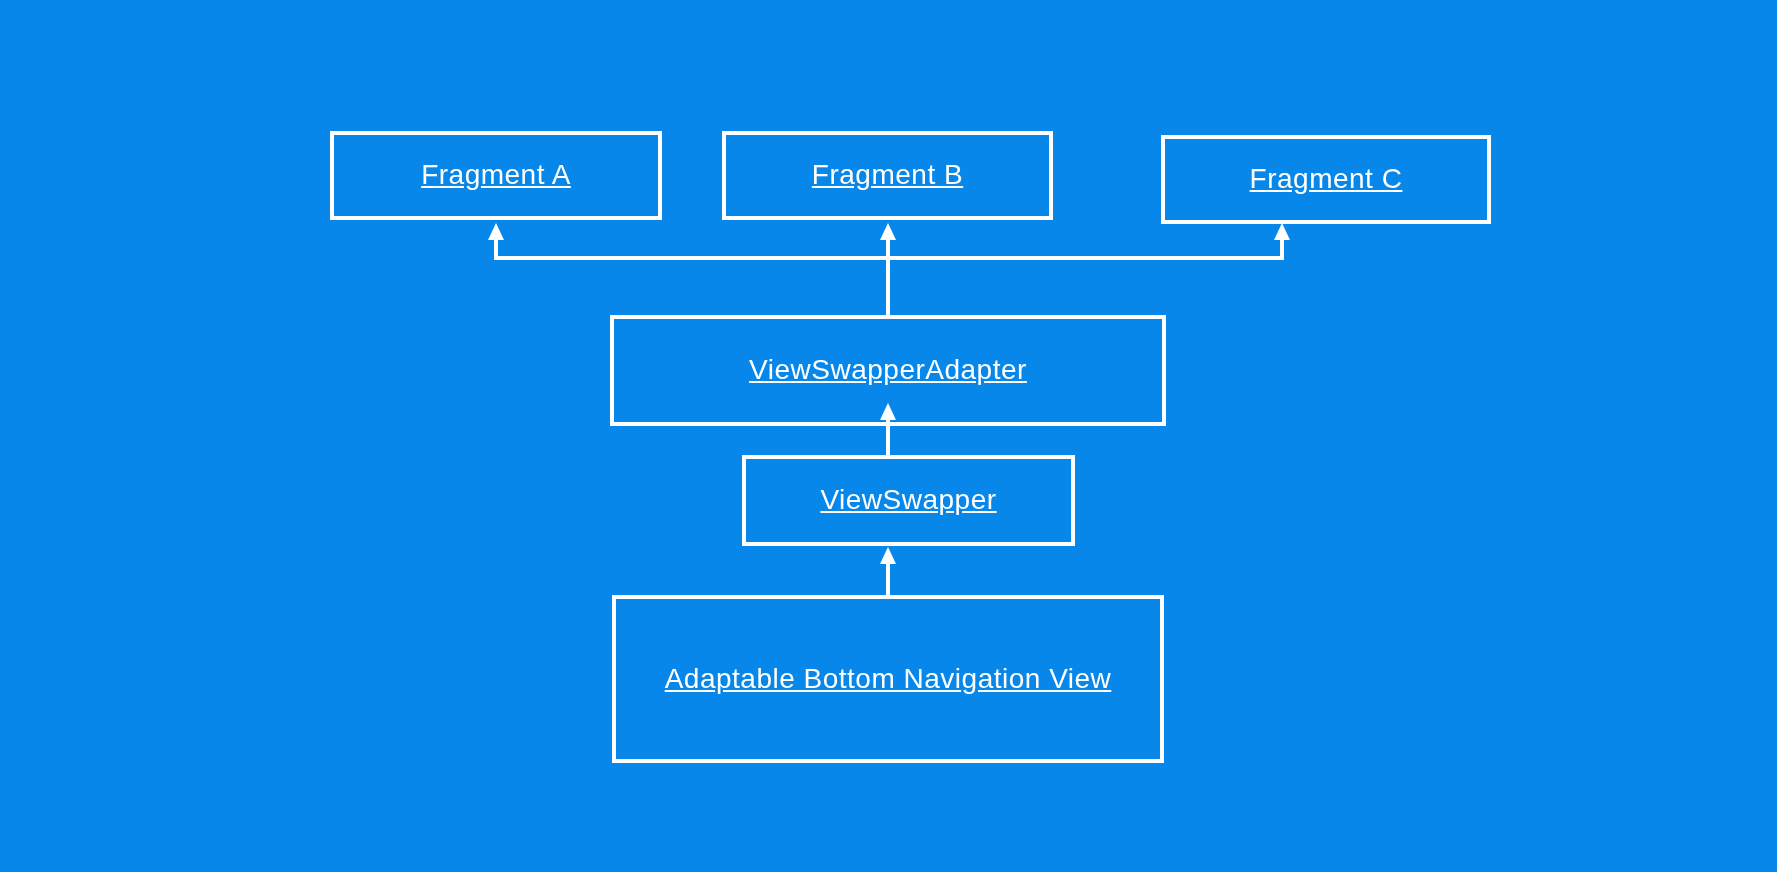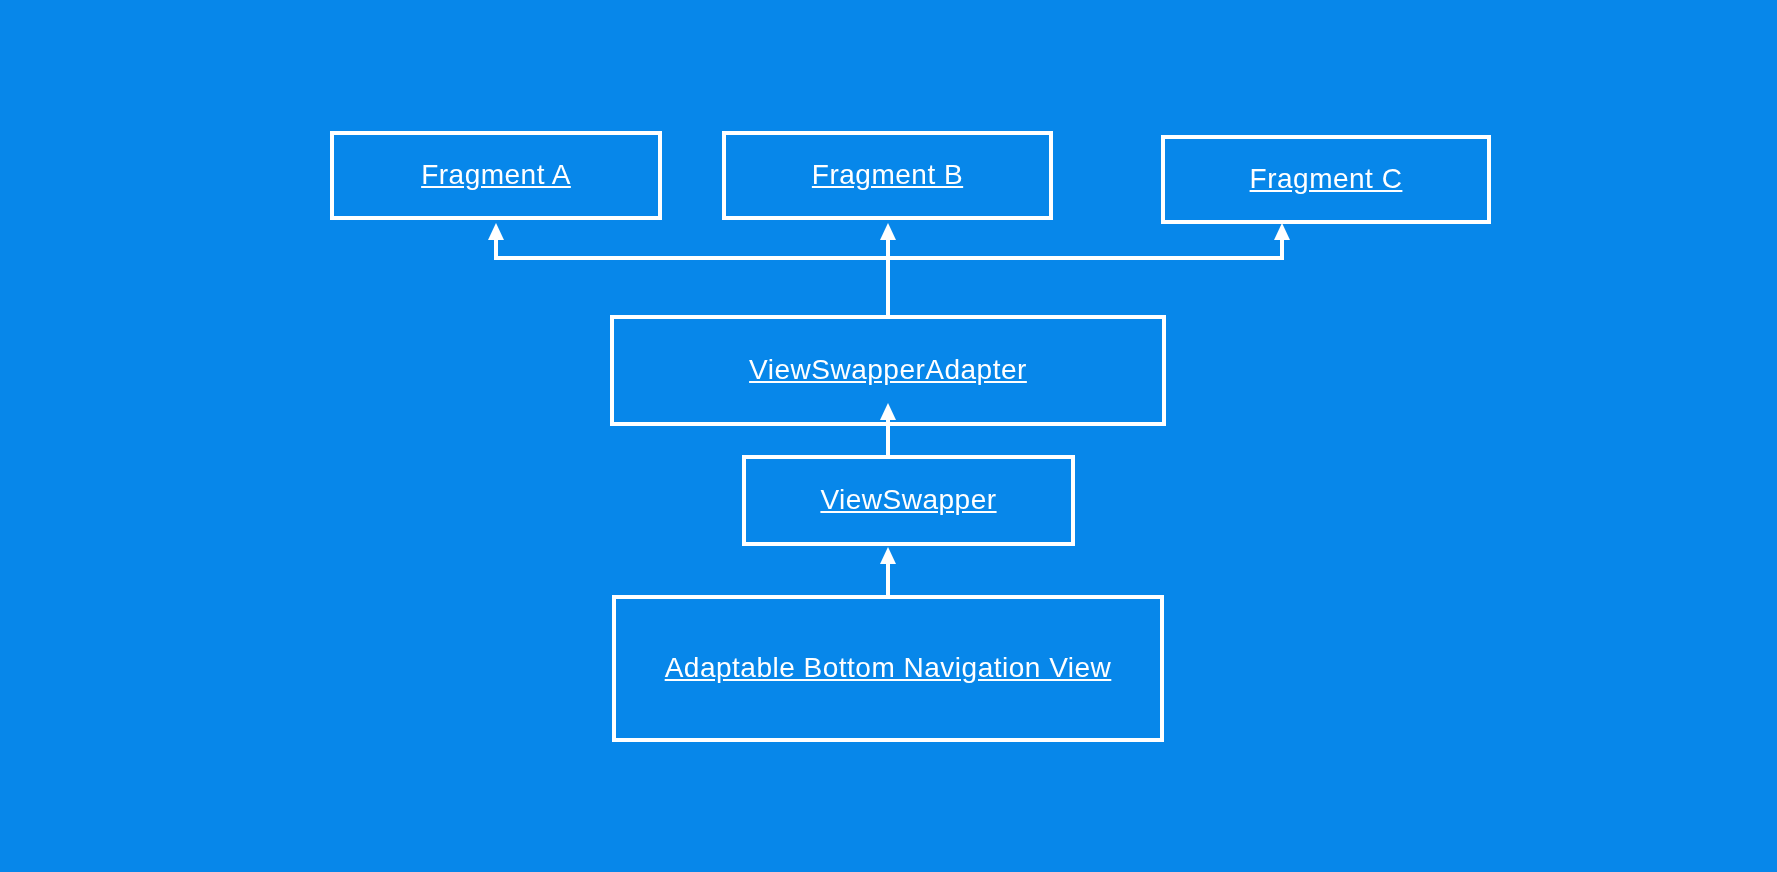--- a/index.html
+++ b/index.html
@@ -32,21 +32,21 @@
     font-weight: 400;
     letter-spacing: 0.5px;
     line-height: 1.32;
     text-decoration: underline;
   }
   .node-fragment-a { left: 330px;  top: 131px; width: 332px; height: 89px; }
   .node-fragment-b { left: 722px;  top: 131px; width: 331px; height: 89px; }
   .node-fragment-c { left: 1117px; top: 135px; width: 330px; height: 89px; margin-left: 44px; }
   .node-adapter    { left: 610px;  top: 315px; width: 556px; height: 111px; }
   .node-swapper    { left: 722px;  top: 455px; width: 333px; height: 91px; margin-left: 20px; }
-  .node-bottomnav  { left: 612px;  top: 595px; width: 552px; height: 147px; padding: 0 36px; }
+  .node-bottomnav  { left: 612px;  top: 595px; width: 552px; height: 168px; padding: 0 36px; }
 
   .line {
     position: absolute;
     background: var(--fg);
   }
   .h-branch  { left: 494px;  top: 256px; width: 790px; height: 4px; }
   .riser-a   { left: 494px;  top: 240px; width: 4px;  height: 20px; }
   .riser-b   { left: 886px;  top: 240px; width: 4px;  height: 75px; }
   .riser-c   { left: 1280px; top: 240px; width: 4px;  height: 20px; }
   .riser-mid1{ left: 886px;  top: 418px; width: 4px;  height: 37px; }

